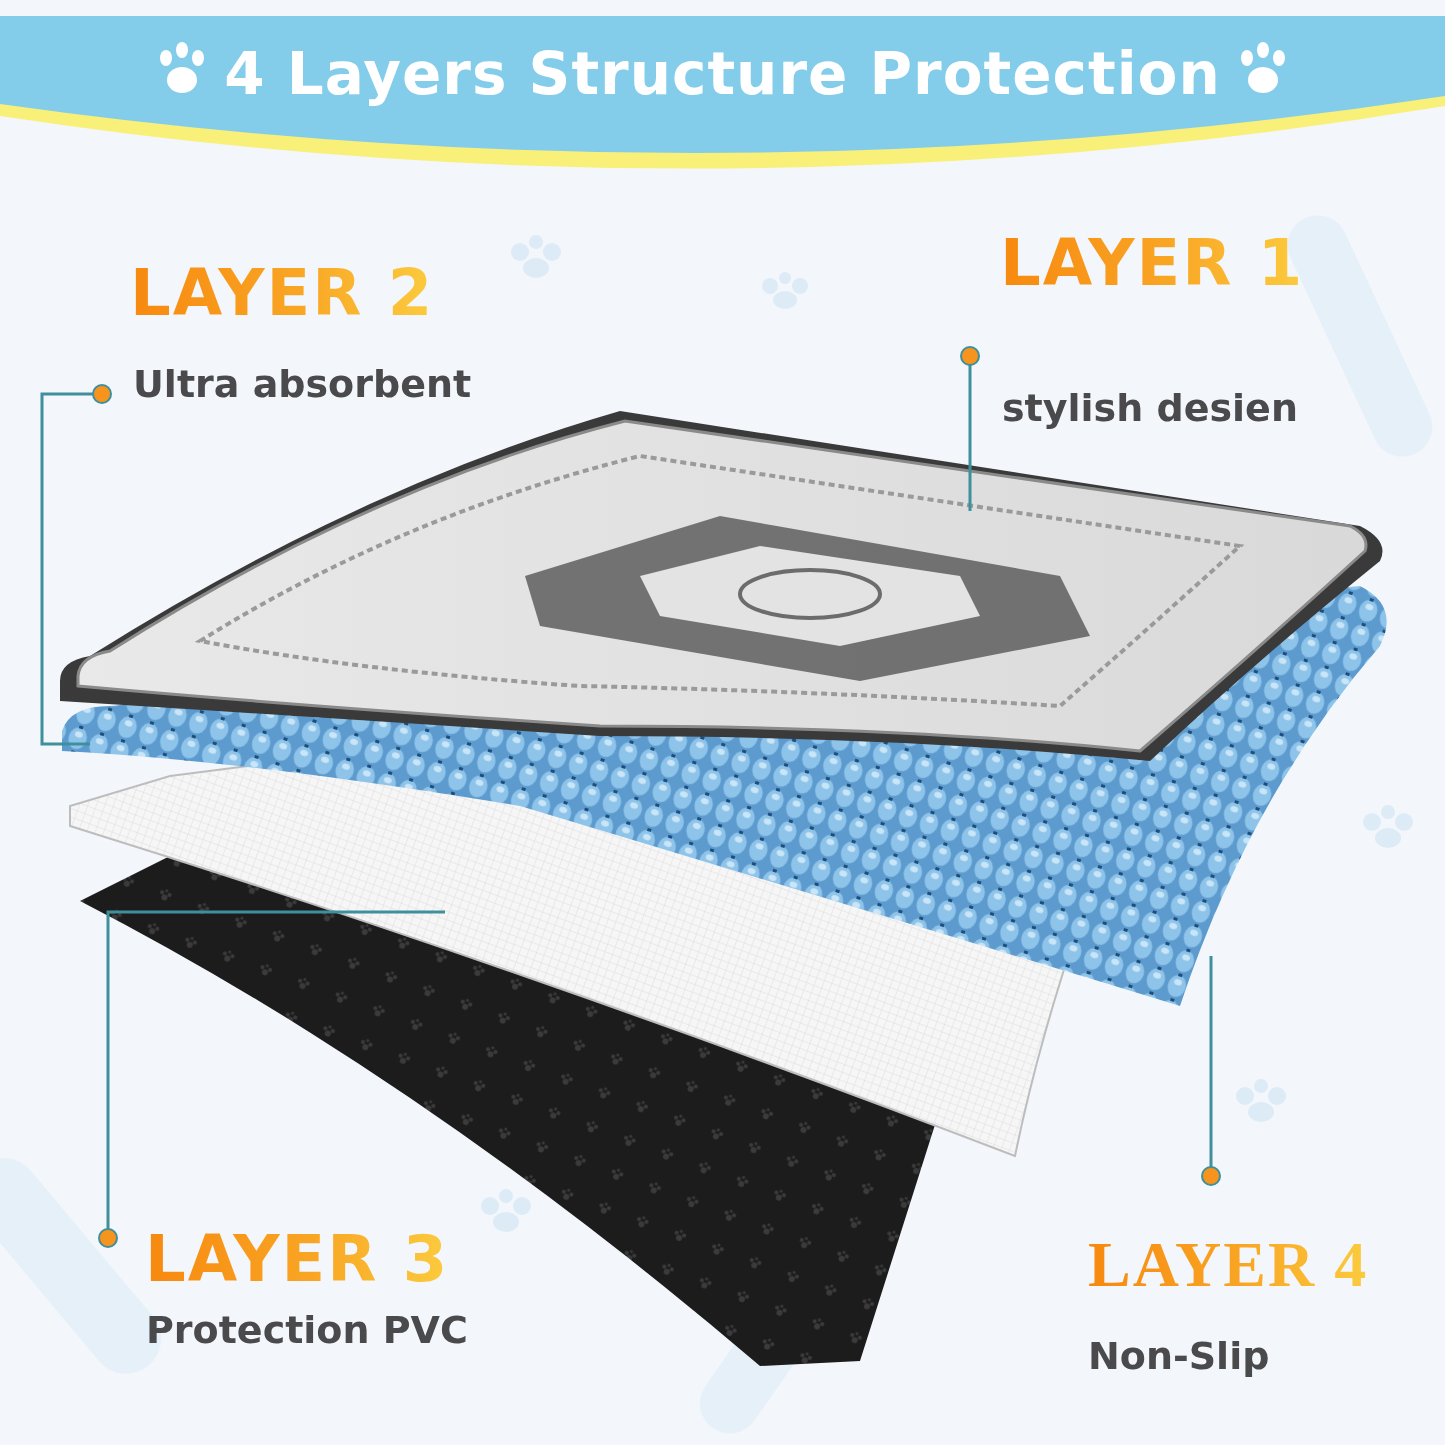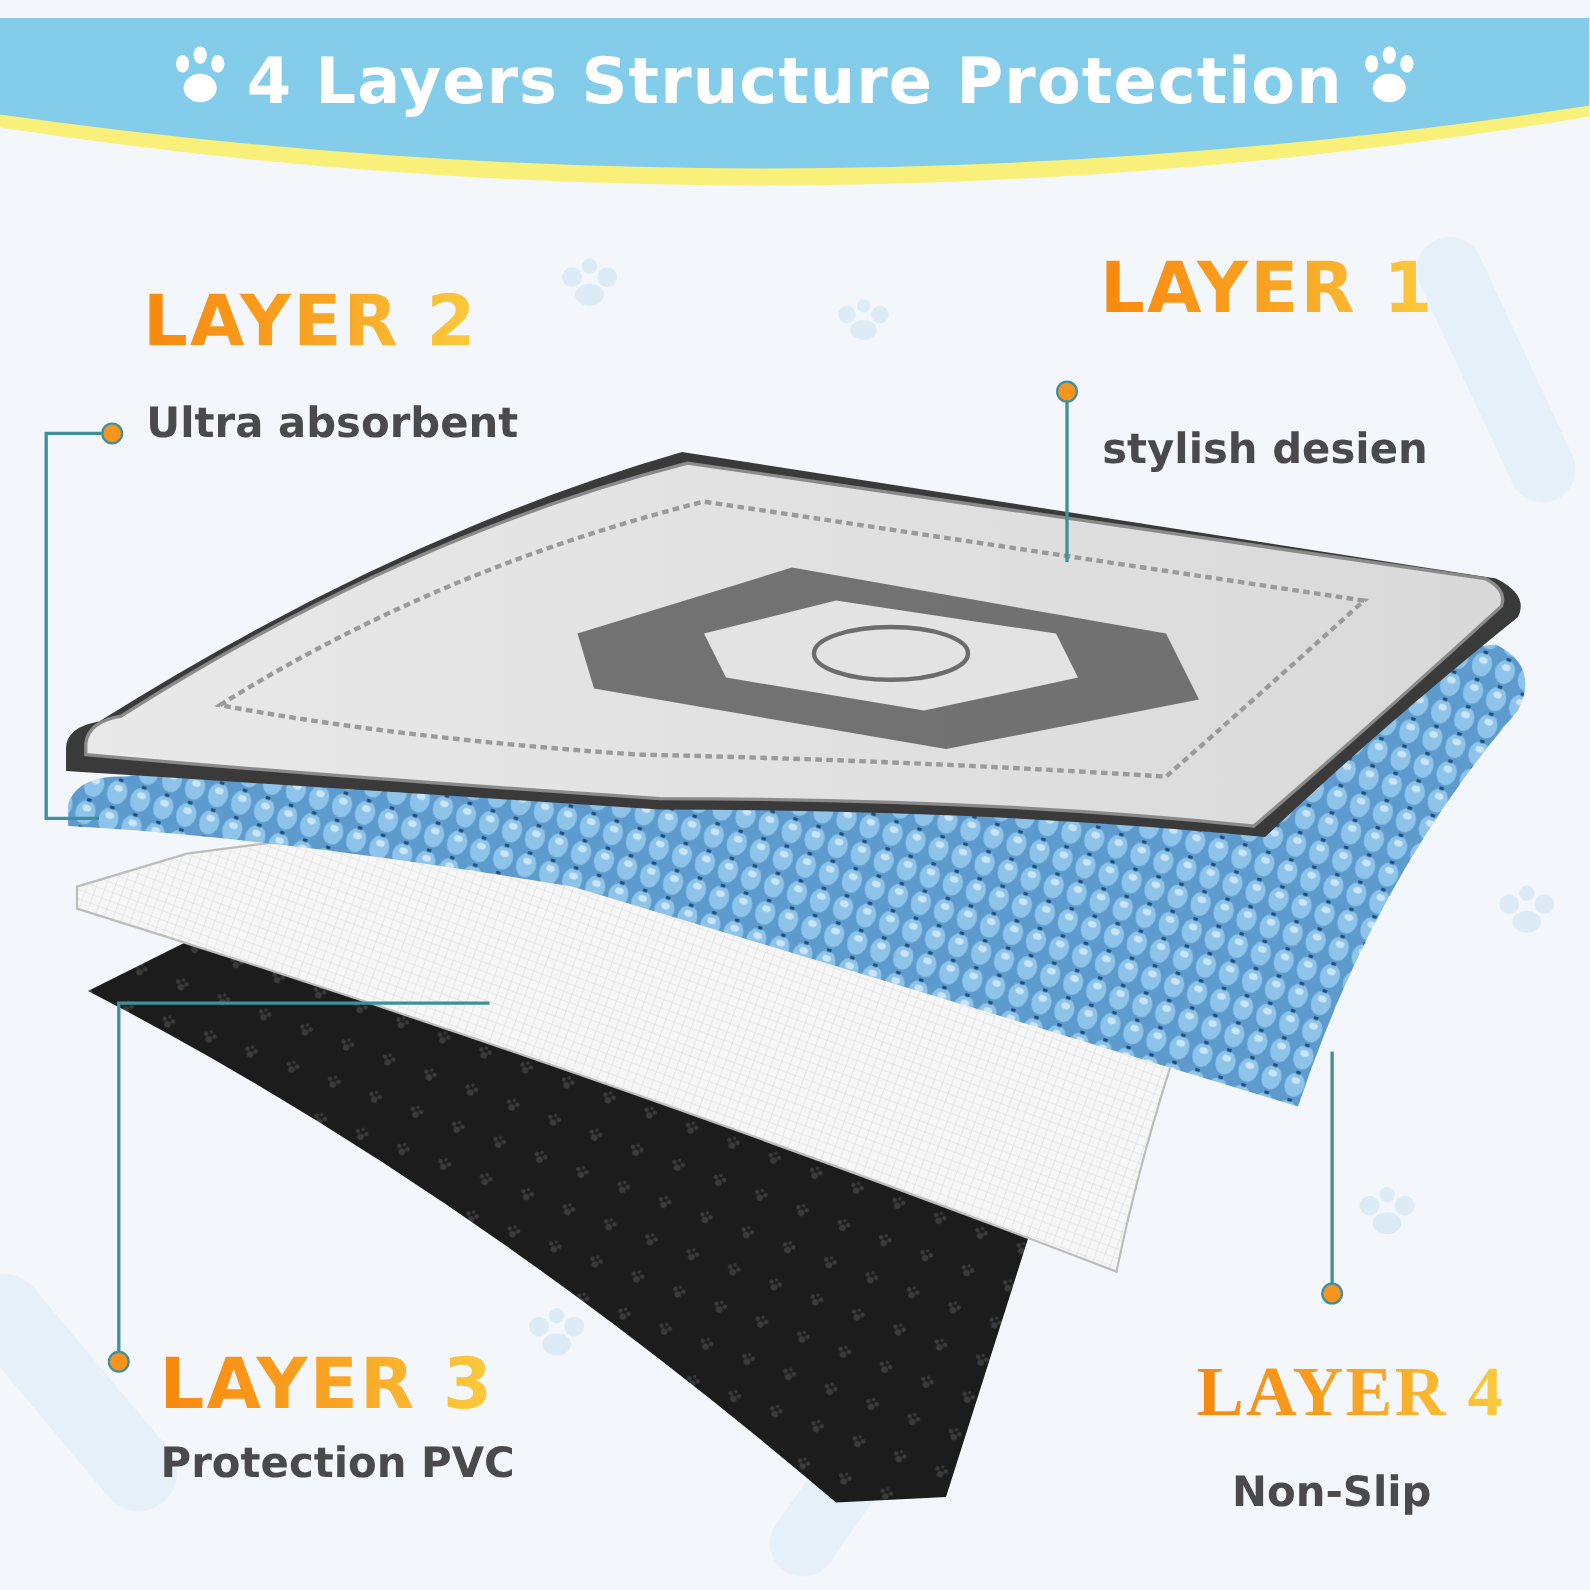--- a/index.html
+++ b/index.html
@@ -137,15 +137,15 @@
   <div class="layer-heading" style="left:1000px;top:212px;">LAYER 1</div>
   <div class="layer-desc" style="left:1002px;top:366px;">stylish desien</div>
 
   <div class="layer-heading" style="left:130px;top:242px;text-align:center;">LAYER 2</div>
   <div class="layer-desc" style="left:133px;top:342px;">Ultra absorbent</div>
 
   <div class="layer-heading" style="left:145px;top:1188px;margin-top:20px;">LAYER 3</div>
   <div class="layer-desc" style="left:146px;top:1288px;">Protection PVC</div>
 
   <div class="layer-heading" style="left:1088px;top:1214px;font-family:Liberation Serif, serif;">LAYER 4</div>
-  <div class="layer-desc" style="left:1088px;top:1314px;margin-left:32px;">Non-Slip</div>
+  <div class="layer-desc" style="left:1088px;top:1314px;">Non-Slip</div>
 
 </div>
 
 </body></html>

